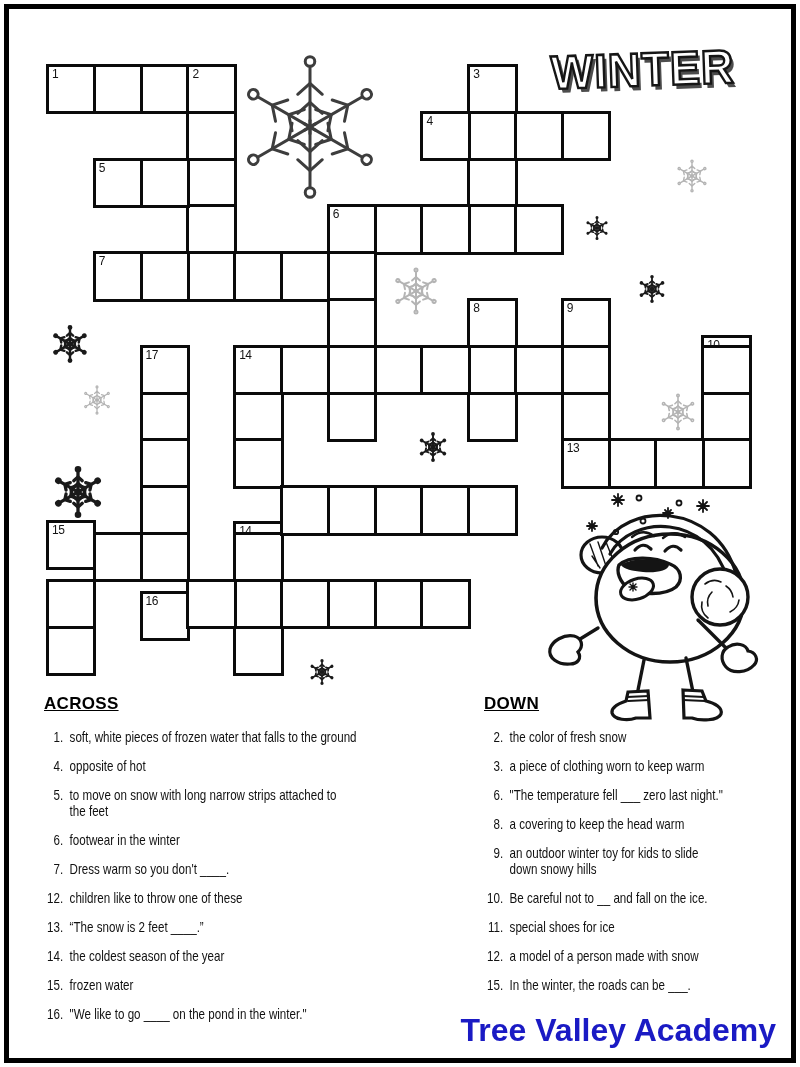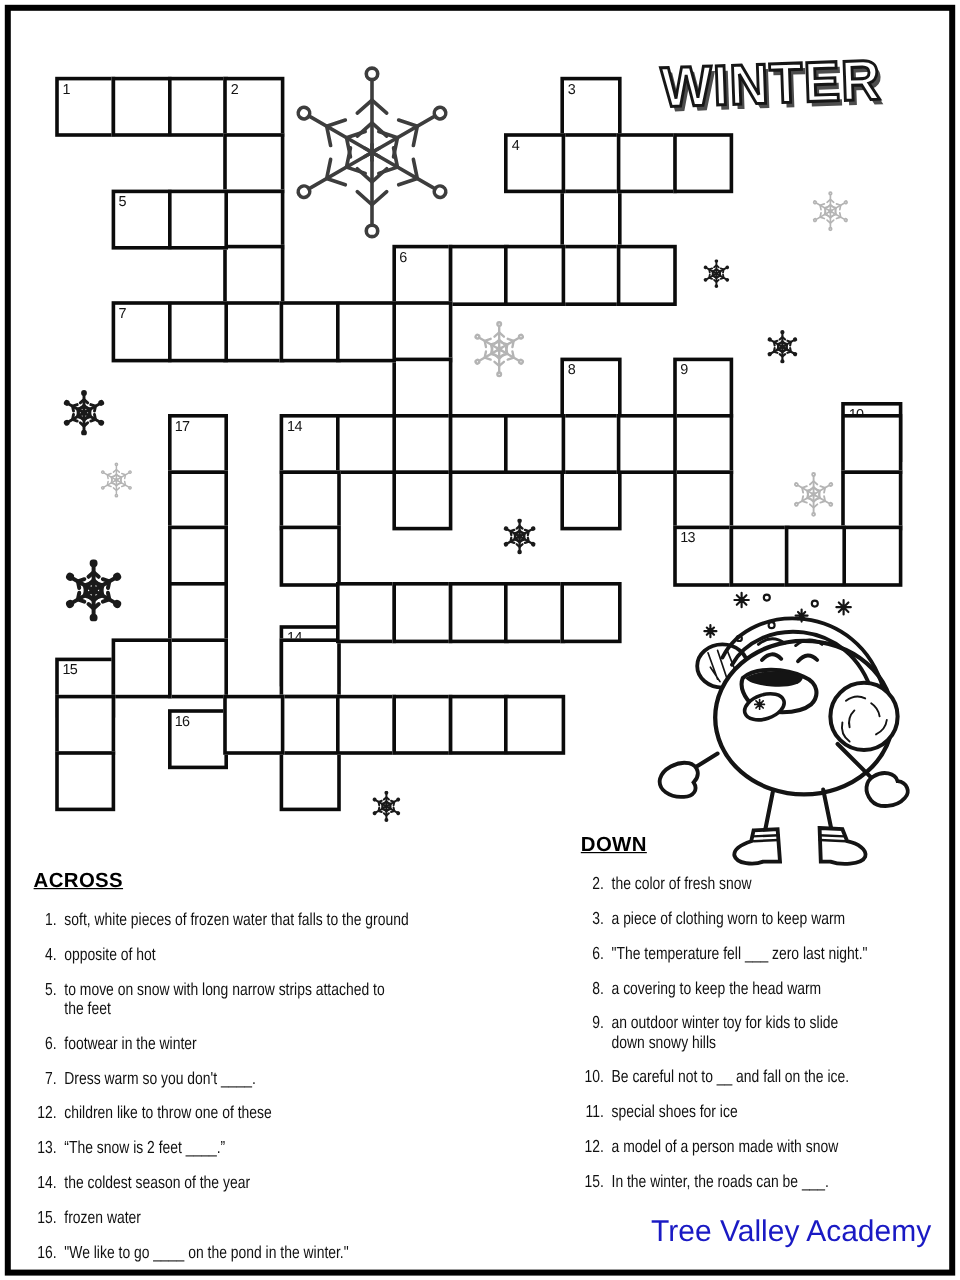--- a/index.html
+++ b/index.html
@@ -21,28 +21,28 @@
              letter-spacing:-0.5px; color:#141414; line-height:14px; }
 
   
   .flake { position:absolute; fill:none; }
   .snowman { position:absolute; left:540px; top:492px; }
 
   
   .clues { position:absolute; top:694px; }
   .clues h2 { margin:0 0 15px 0; font-size:17px; font-weight:bold;
               text-decoration:underline; letter-spacing:0.3px; color:#000; }
-  .across { left:28px; width:440px;margin-top:30px; }
+  .across { left:44px; width:440px; }
   .down   { left:484px; width:320px; }
   .clue-list { transform:scaleX(0.80); transform-origin:top left; width:125%; }
   .clue { display:flex; gap:8px; margin-bottom:13px; font-size:14.5px; line-height:16px; }
   .cnum { flex:0 0 24px; text-align:right; white-space:nowrap; }
   .ctext { white-space:pre-line; }
 
-  .footer { position:absolute; right:24px; top:1012px; font-size:25px; font-weight:normal; }
+  .footer { position:absolute; right:24px; top:1012px; font-size:32px; font-weight:bold; }
 </style>
 </head>
 <body>
 
 <div id="stage">
   <div class="sheet"></div>
 
   <div class="title">WINTER</div>
 
   <svg width="0" height="0" style="position:absolute" aria-hidden="true">
@@ -176,21 +176,21 @@
       <div class="cell" style="left: 187.2px; top: 468px;"></div>
       <div class="cell" style="left: 187.2px; top: 514.8px;"></div>
       <div class="cell" style="left: 187.2px; top: 561.6px;"></div>
       <div class="cell" style="left: 561.6px; top: 374.4px;"></div>
       <div class="cell" style="left: 608.4px; top: 374.4px;"></div>
       <div class="cell" style="left: 234px; top: 421.2px;"></div>
       <div class="cell" style="left: 280.8px; top: 421.2px;"></div>
       <div class="cell" style="left: 327.6px; top: 421.2px;"></div>
       <div class="cell" style="left: 374.4px; top: 421.2px;"></div>
       <div class="cell" style="left: 421.2px; top: 421.2px;"></div>
-      <div class="cell" style="left: 0px; top: 484px; text-decoration: underline;">
+      <div class="cell" style="left: 0px; top: 456px; text-decoration: underline;">
         <span class="cellnum">15</span>
       </div>
       <div class="cell" style="left: 46.8px; top: 468px;"></div>
       <div class="cell" style="left: 0px; top: 514.8px;"></div>
       <div class="cell" style="left: 0px; top: 561.6px;"></div>
       <div class="cell" style="left: 140.4px; top: 514.8px;"></div>
       <div class="cell" style="left: 234px; top: 514.8px;"></div>
       <div class="cell" style="left: 280.8px; top: 514.8px;"></div>
       <div class="cell" style="left: 327.6px; top: 514.8px;"></div>
       <div class="cell" style="left: 374.4px; top: 514.8px;"></div>

